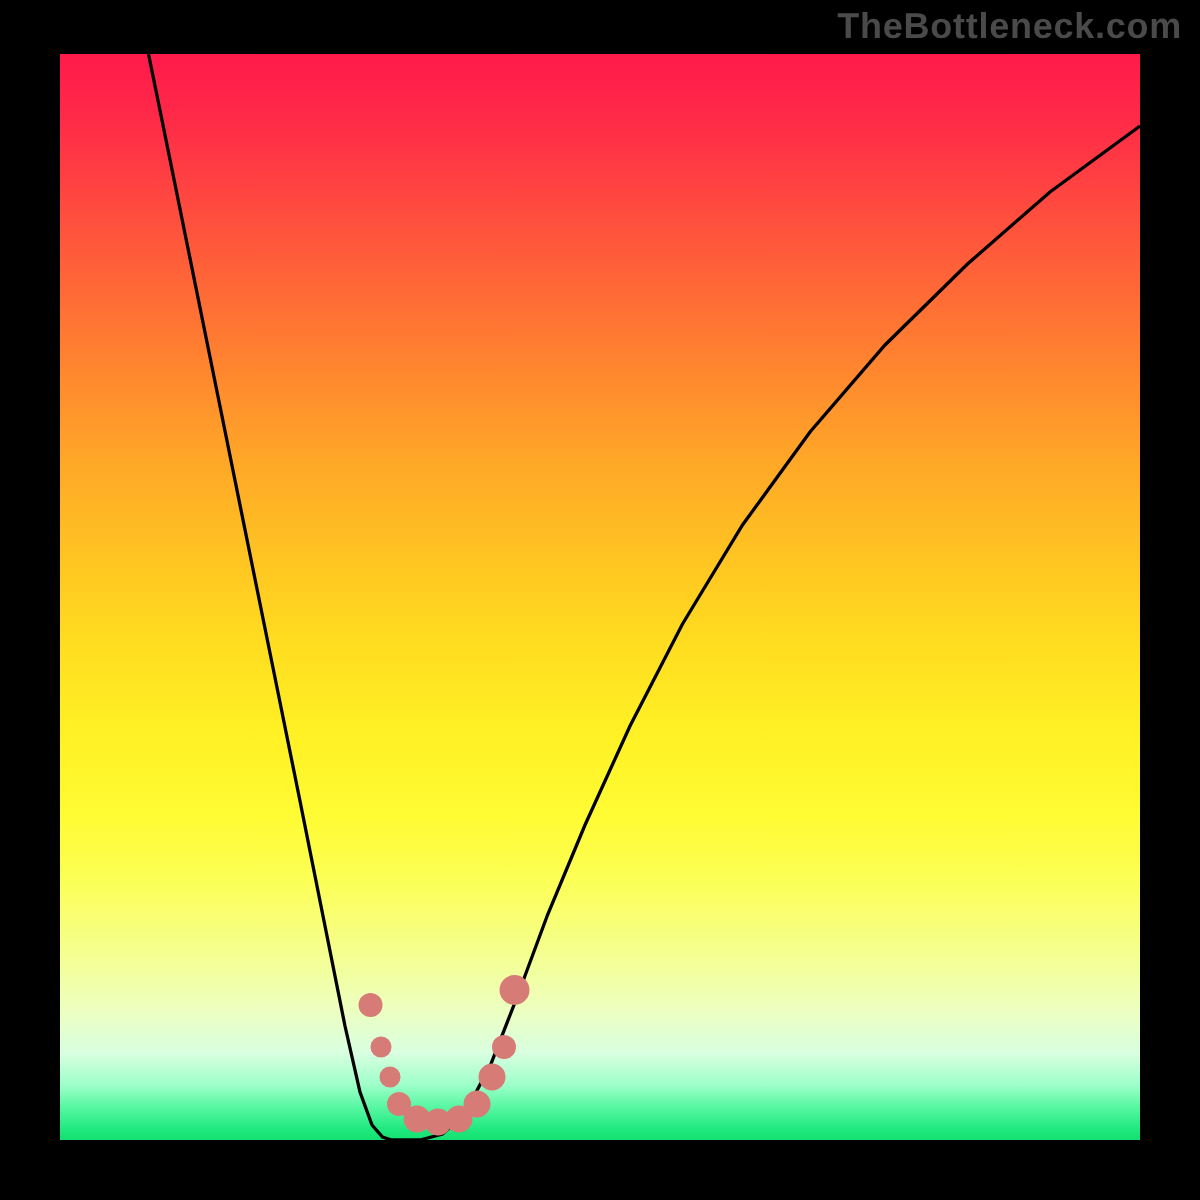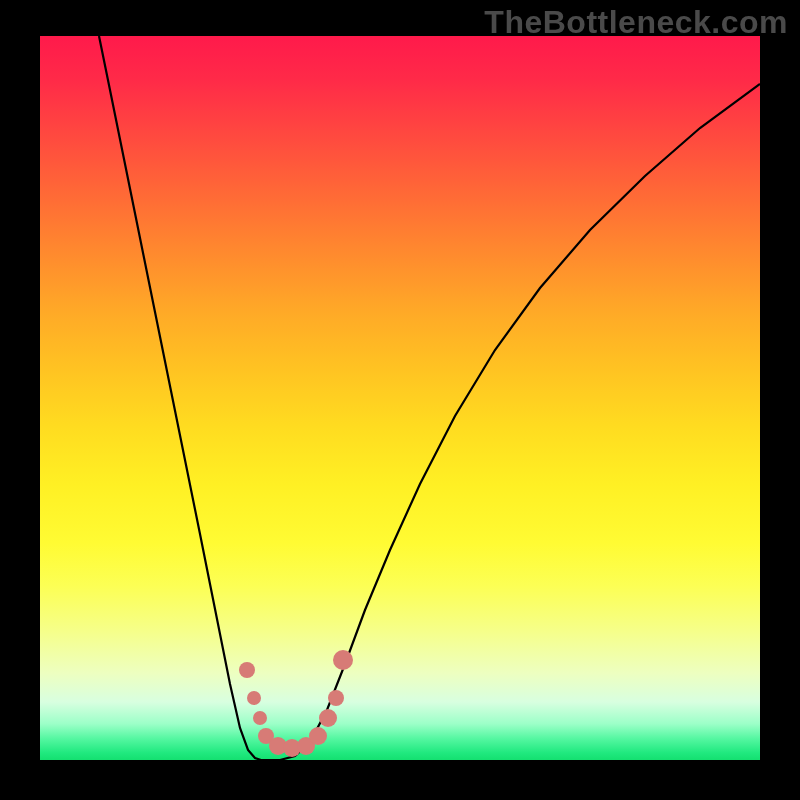--- a/index.html
+++ b/index.html
@@ -16,21 +16,21 @@
     left: 0; top: 0;
     width: 800px;
     height: 800px;
     background: #000;
   }
   .watermark {
     position: absolute;
     top: 4px;
     right: 12px;
     color: #4a4a4a;
-    font-size: 32px;
+    font-size: 24px;
     font-weight: bold;
     letter-spacing: 0.5px;
     z-index: 5;
     user-select: none;
   }
   .plot-area {
     position: absolute;
     left: 40px;
     top: 36px;
     width: 720px;

